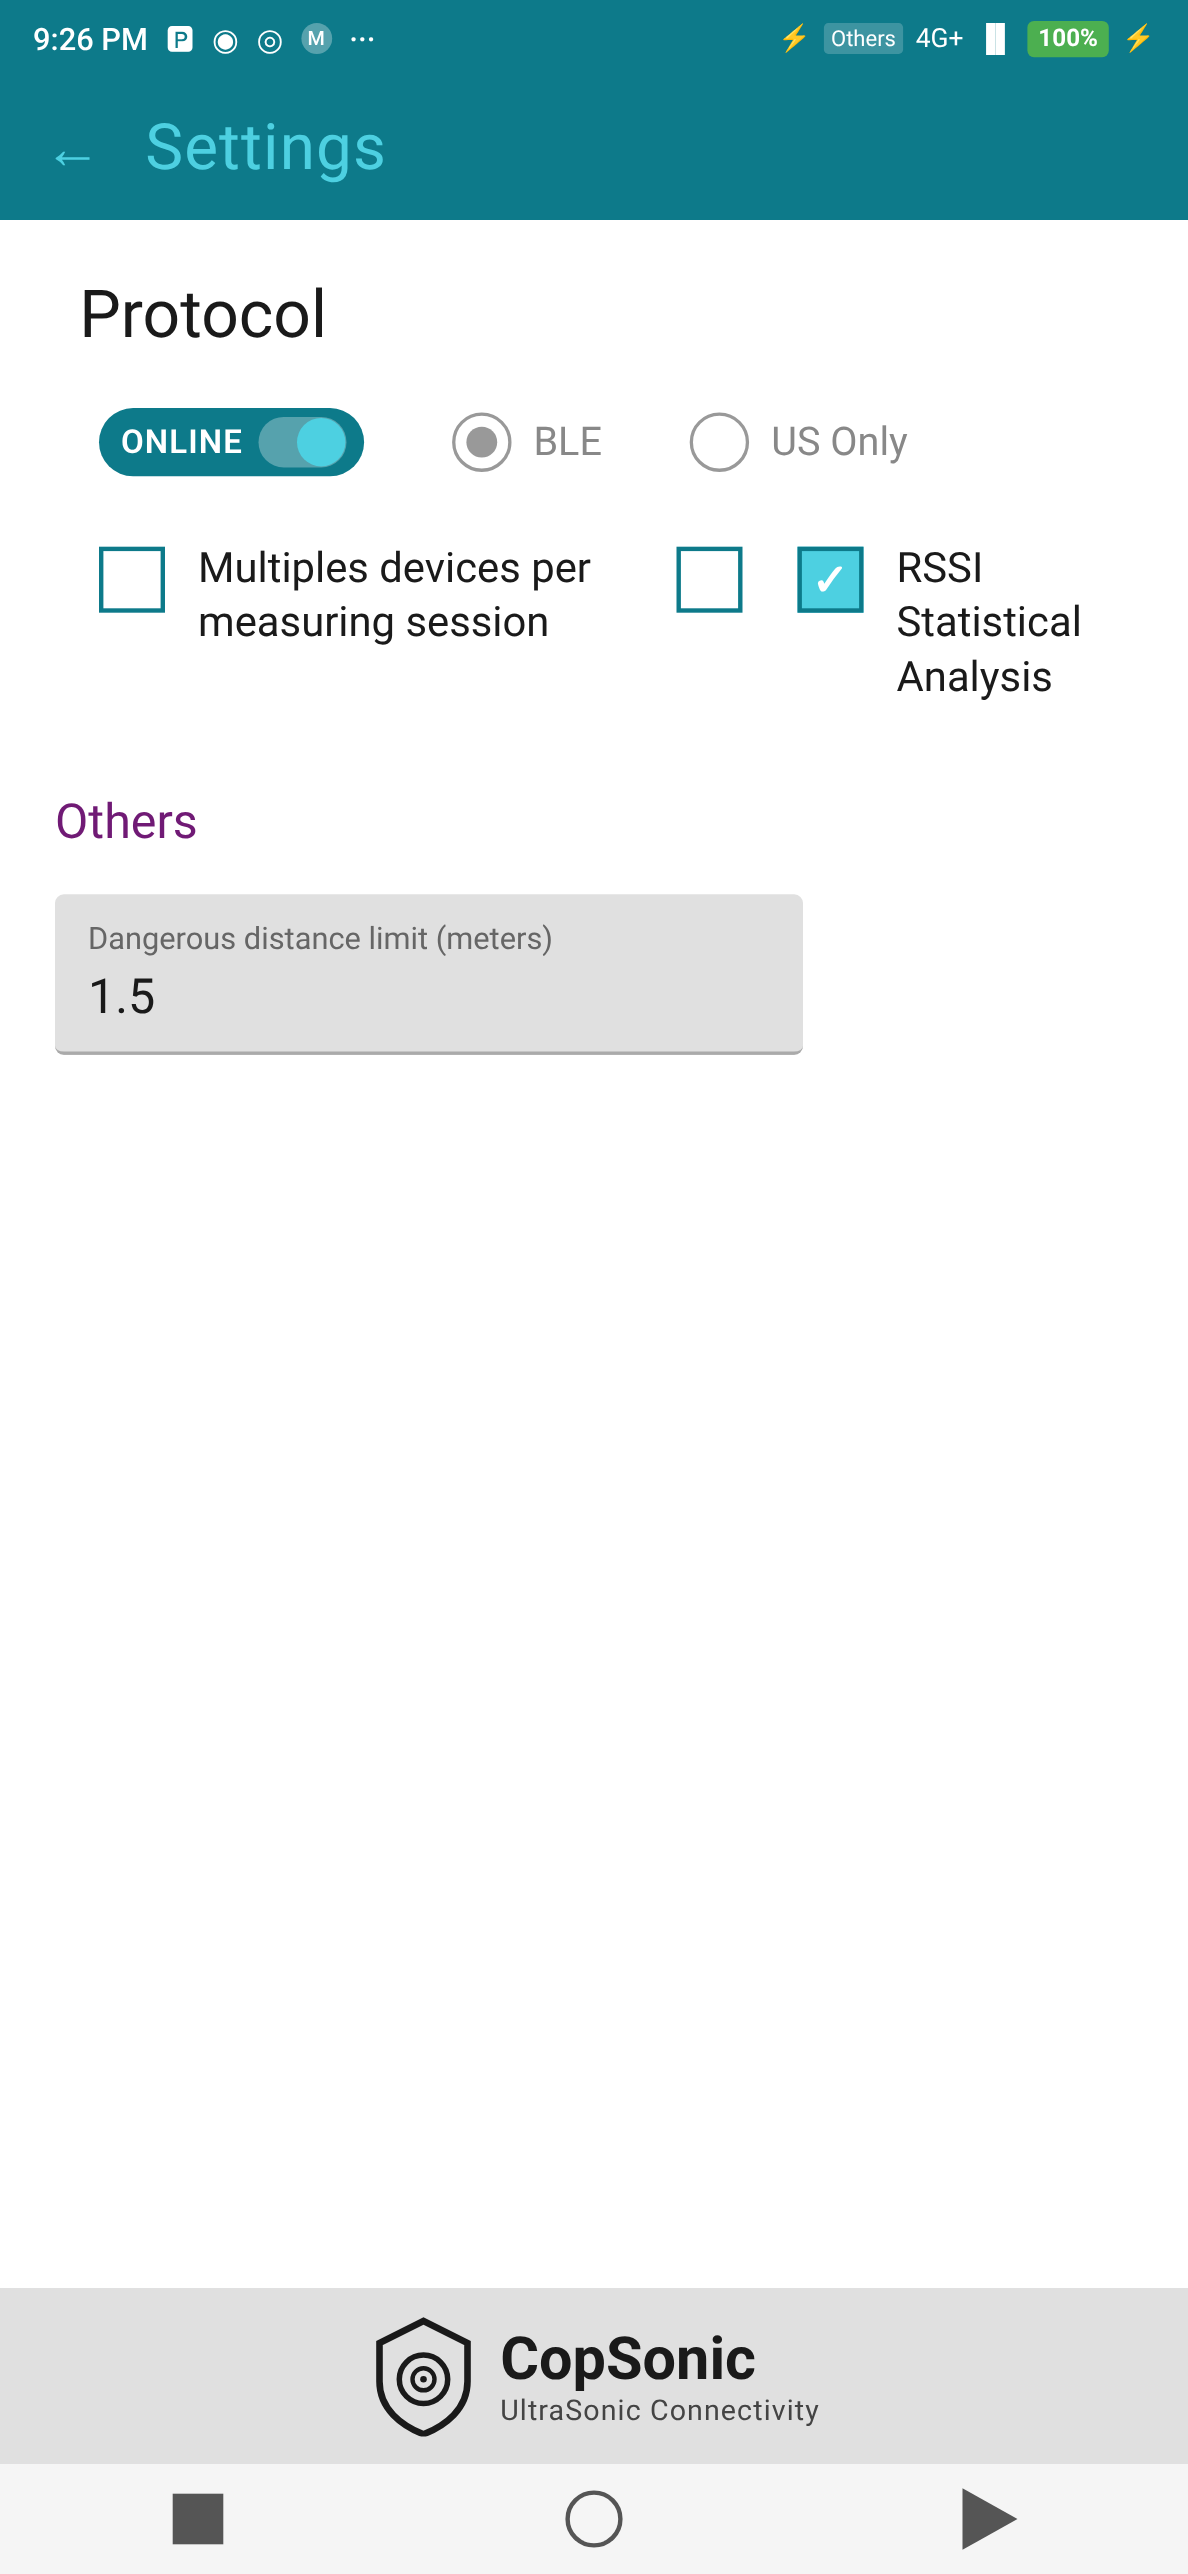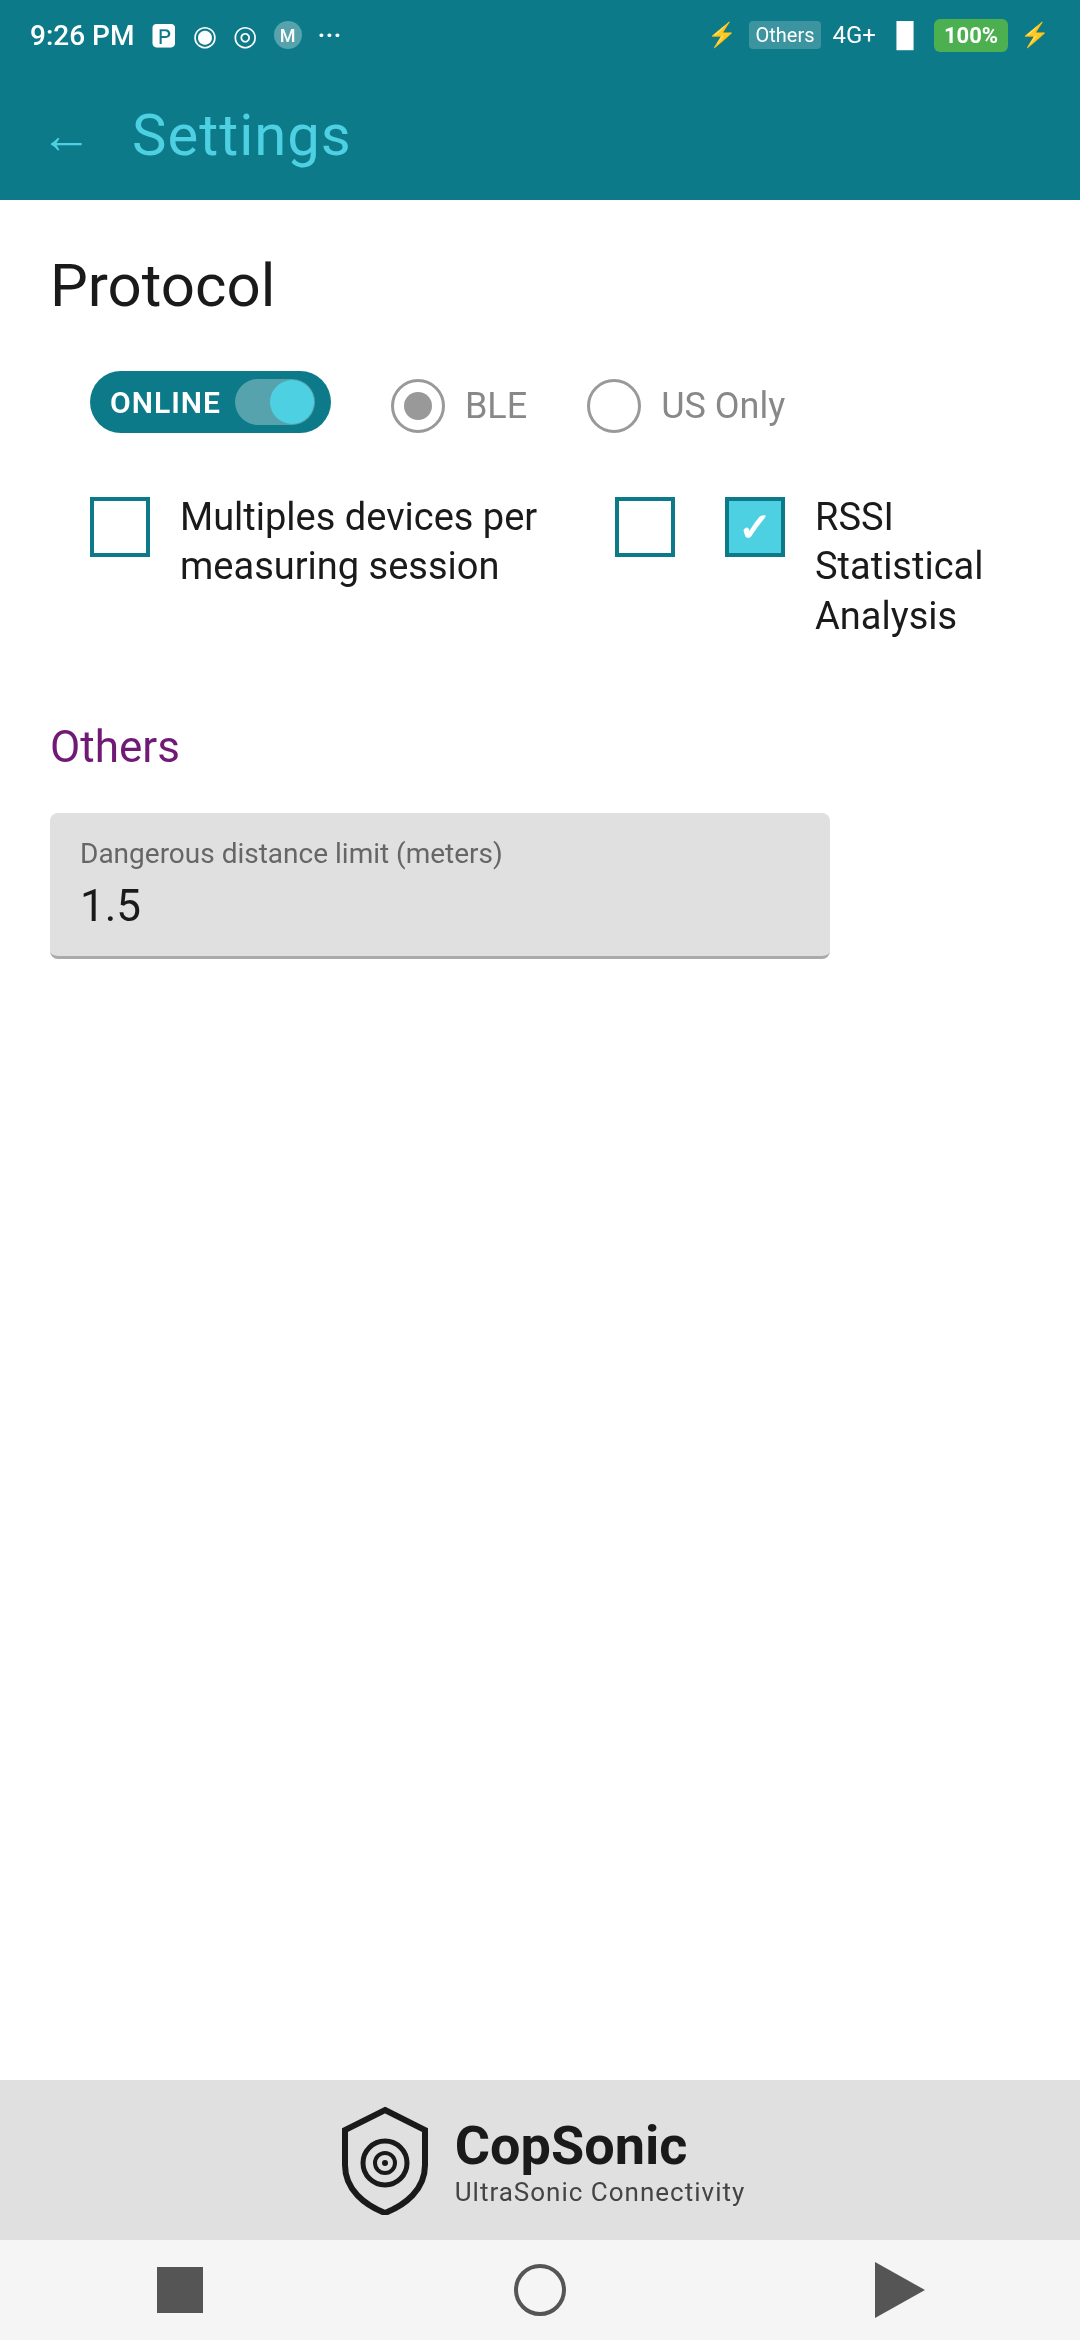--- a/index.html
+++ b/index.html
@@ -85,27 +85,28 @@
       padding: 50px 50px 0 50px;
       background: #fff;
     }
 
     
     .section-title {
       font-size: 60px;
       font-weight: 400;
       color: #1a1a1a;
       margin-bottom: 50px;
+      margin-left: 22px;
     }
 
     
     .protocol-row {
       display: flex;
-      align-items: flex-end;
-      gap: 60px;
+      align-items: center;
+      gap: 80px;
       margin-bottom: 60px;
       padding-left: 40px;
     }
 
     
     .toggle-container {
       display: flex;
       align-items: center;
       background: #0d7a8a;
       border-radius: 50px;
@@ -209,21 +210,21 @@
     .others-title {
       font-size: 44px;
       font-weight: 400;
       color: #701a75;
       margin-bottom: 40px;
     }
     .distance-input-container {
       background: #e0e0e0;
       border-radius: 8px;
       padding: 24px 30px;
-      width: 780px;
+      width: 680px;
       border-bottom: 3px solid #aaa;
     }
     .distance-label {
       font-size: 28px;
       color: #666;
       margin-bottom: 10px;
     }
     .distance-value {
       font-size: 44px;
       color: #1a1a1a;

